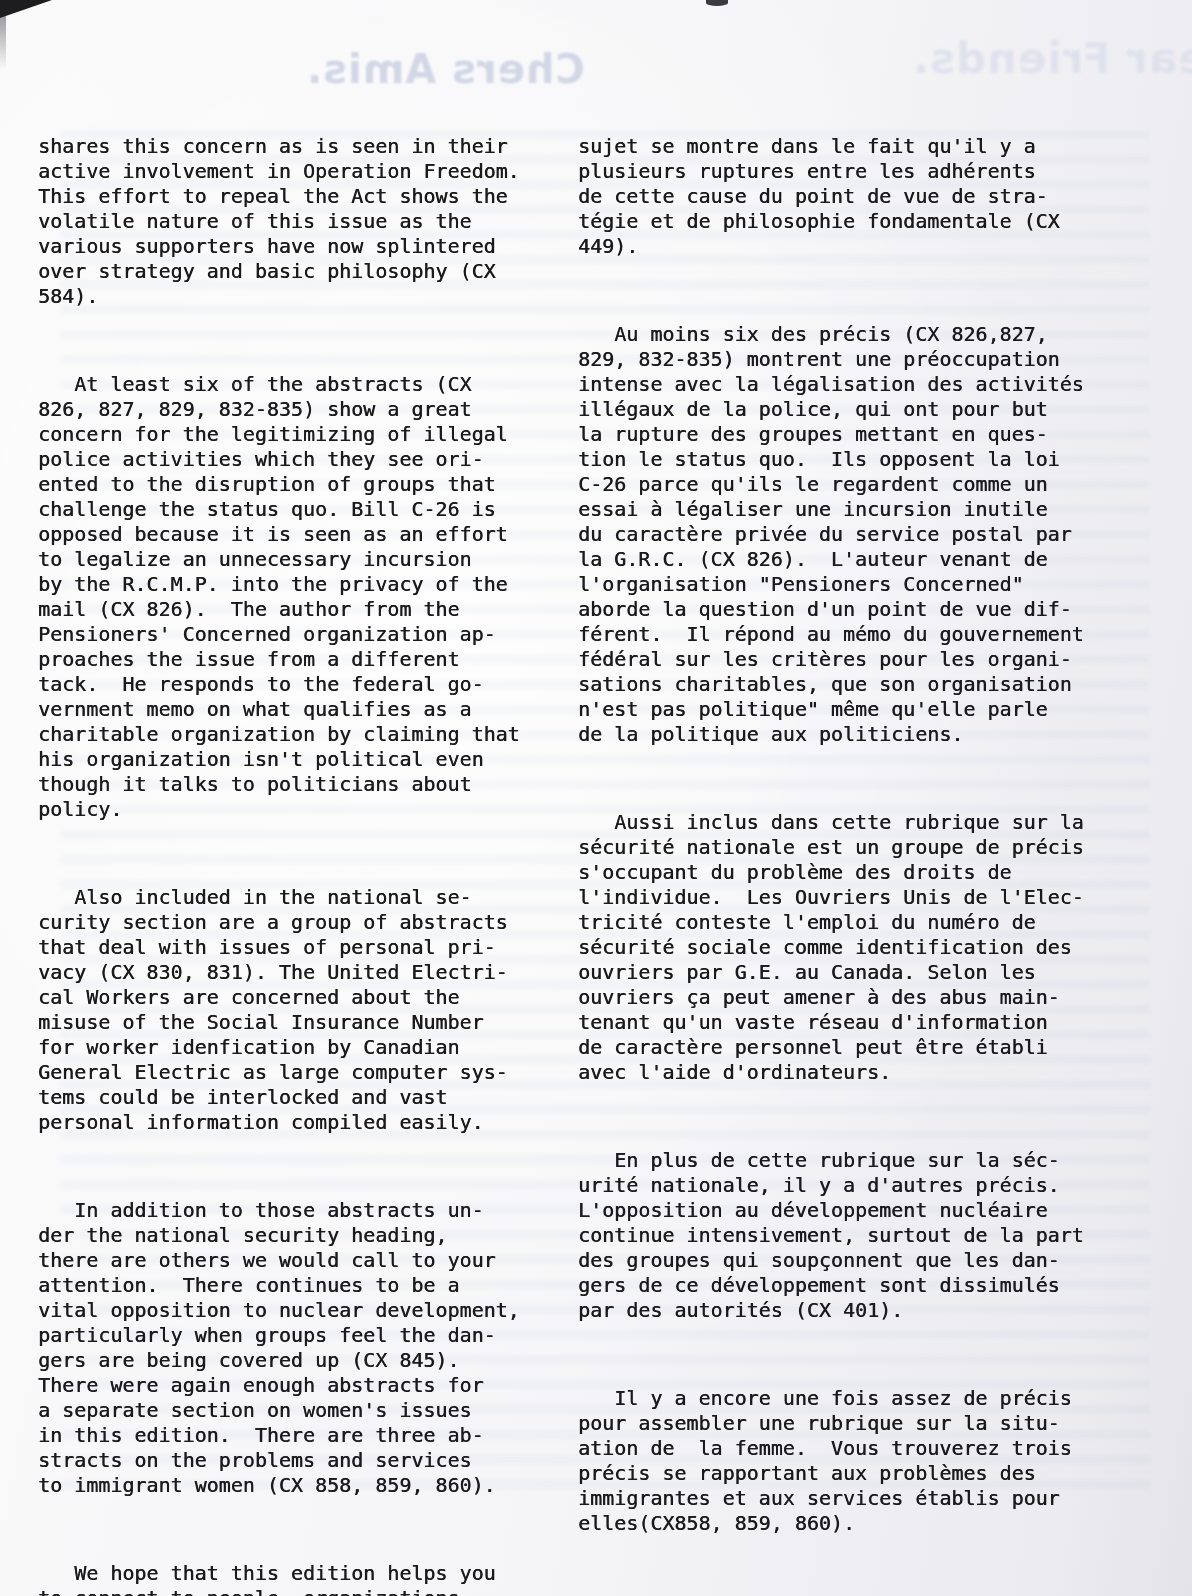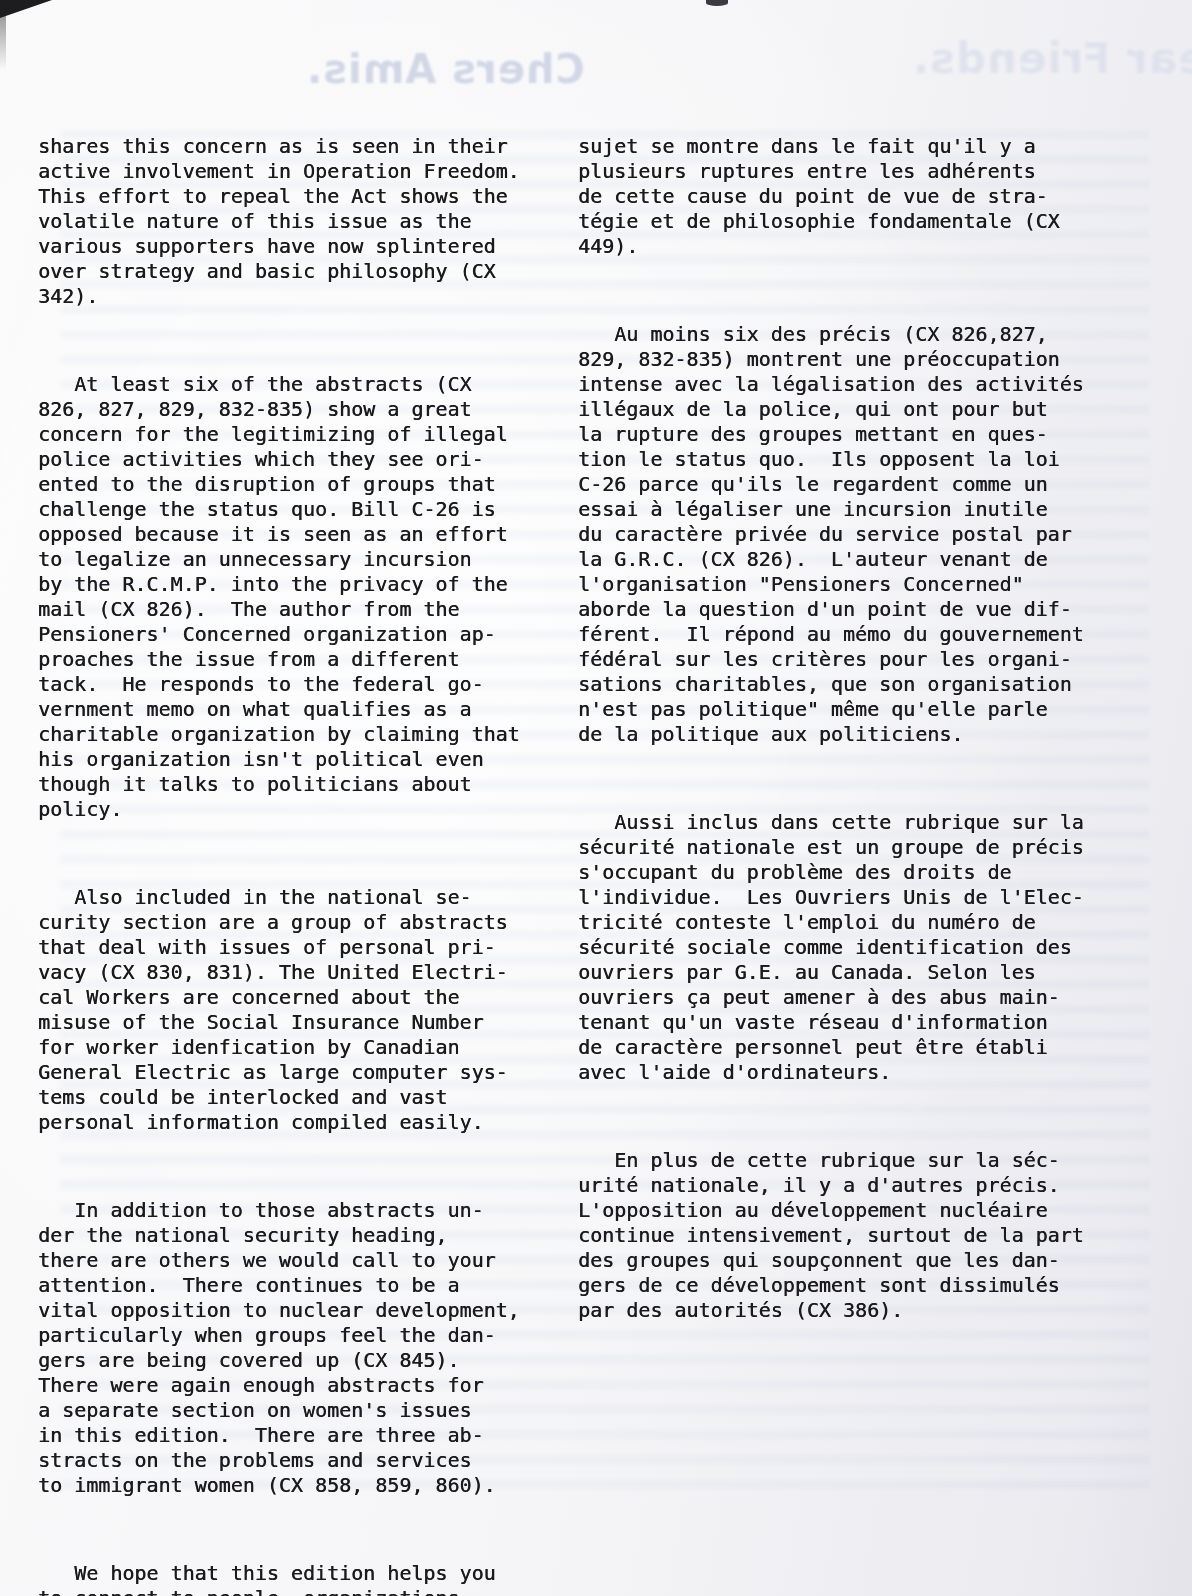--- a/index.html
+++ b/index.html
@@ -94,21 +94,21 @@
   <div class="edge-shadow"></div>
   <div class="top-speck"></div>
 
   <div class="col col-left">
     <p>shares this concern as is seen in their
 active involvement in Operation Freedom.
 This effort to repeal the Act shows the
 volatile nature of this issue as the
 various supporters have now splintered
 over strategy and basic philosophy (CX
-342).</p>
+584).</p>
     <p>   At least six of the abstracts (CX
 826, 827, 829, 832-835) show a great
 concern for the legitimizing of illegal
 police activities which they see ori-
 ented to the disruption of groups that
 challenge the status quo. Bill C-26 is
 opposed because it is seen as an effort
 to legalize an unnecessary incursion
 by the R.C.M.P. into the privacy of the
 mail (CX 826).  The author from the
@@ -183,18 +183,24 @@
 ouvriers ça peut amener à des abus main-
 tenant qu'un vaste réseau d'information
 de caractère personnel peut être établi
 avec l'aide d'ordinateurs.</p>
     <p>   En plus de cette rubrique sur la séc-
 urité nationale, il y a d'autres précis.
 L'opposition au développement nucléaire
 continue intensivement, surtout de la part
 des groupes qui soupçonnent que les dan-
 gers de ce développement sont dissimulés
-par des autorités (CX 386).</p>
+par des autorités (CX 401).</p>
+    <p>   Il y a encore une fois assez de précis
+pour assembler une rubrique sur la situ-
+ation de  la femme.  Vous trouverez trois
+précis se rapportant aux problèmes des
+immigrantes et aux services établis pour
+elles(CX858, 859, 860).</p>
     
     
   </div>
 
 </div>
 
 </body></html>

